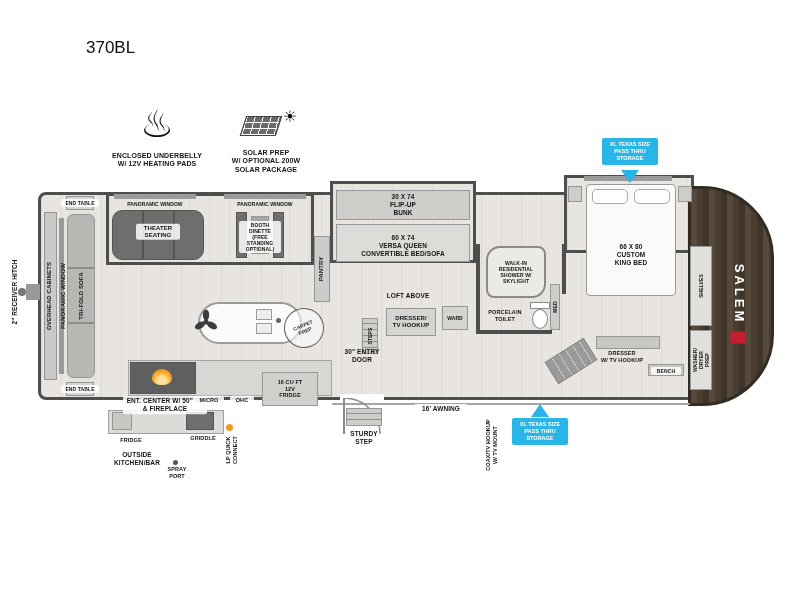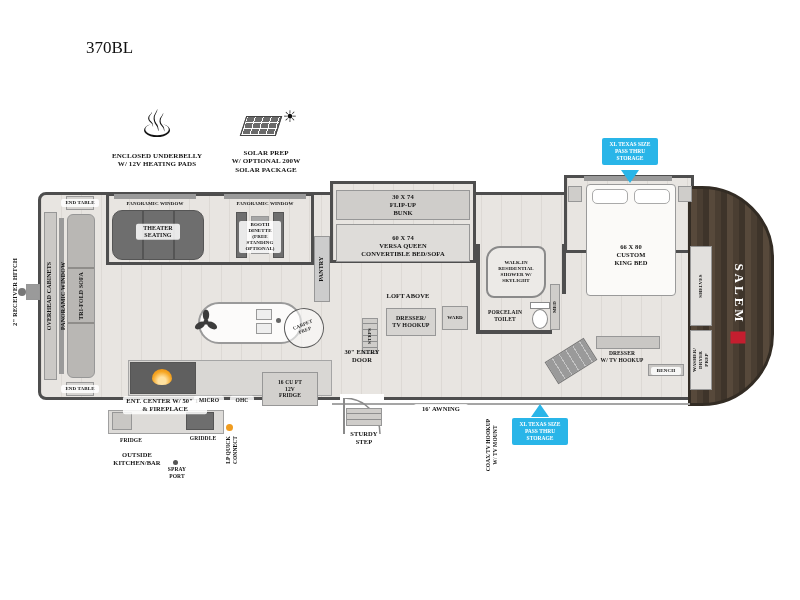--- a/index.html
+++ b/index.html
@@ -1,18 +1,18 @@
 <!DOCTYPE html>
 <html><head>
 <meta charset="utf-8">
 <style>
   *{margin:0;padding:0;box-sizing:border-box}
   html,body{background:#fff}
   #canvas{position:relative;width:800px;height:600px;background:#fff;overflow:hidden;
-          font-family:Liberation Serif, serif;color:#141414}
+          font-family:Liberation Sans, sans-serif;color:#141414}
   
   .lbl{position:absolute;font-weight:bold;font-size:6.5px;line-height:1.2;color:#141414;
        text-align:center;white-space:pre-line;transform:translate(-50%,-50%);z-index:8;letter-spacing:.1px}
   .lbl.v{transform:translate(-50%,-50%) rotate(-90deg)}
   .lbl.s5{font-size:5px}.lbl.s55{font-size:5.5px}.lbl.s6{font-size:6px}
   .lbl.chip{background:rgba(255,255,255,.85);padding:1px 2px;border-radius:2px}
   .title{position:absolute;left:86px;top:38px;font-size:17px;font-weight:500;color:#111;z-index:9}
   
   .shape{position:absolute}
   .floor{background:repeating-linear-gradient(90deg,rgba(120,110,100,.10) 0 1px,rgba(0,0,0,0) 1px 20px),#e8e5e1}

